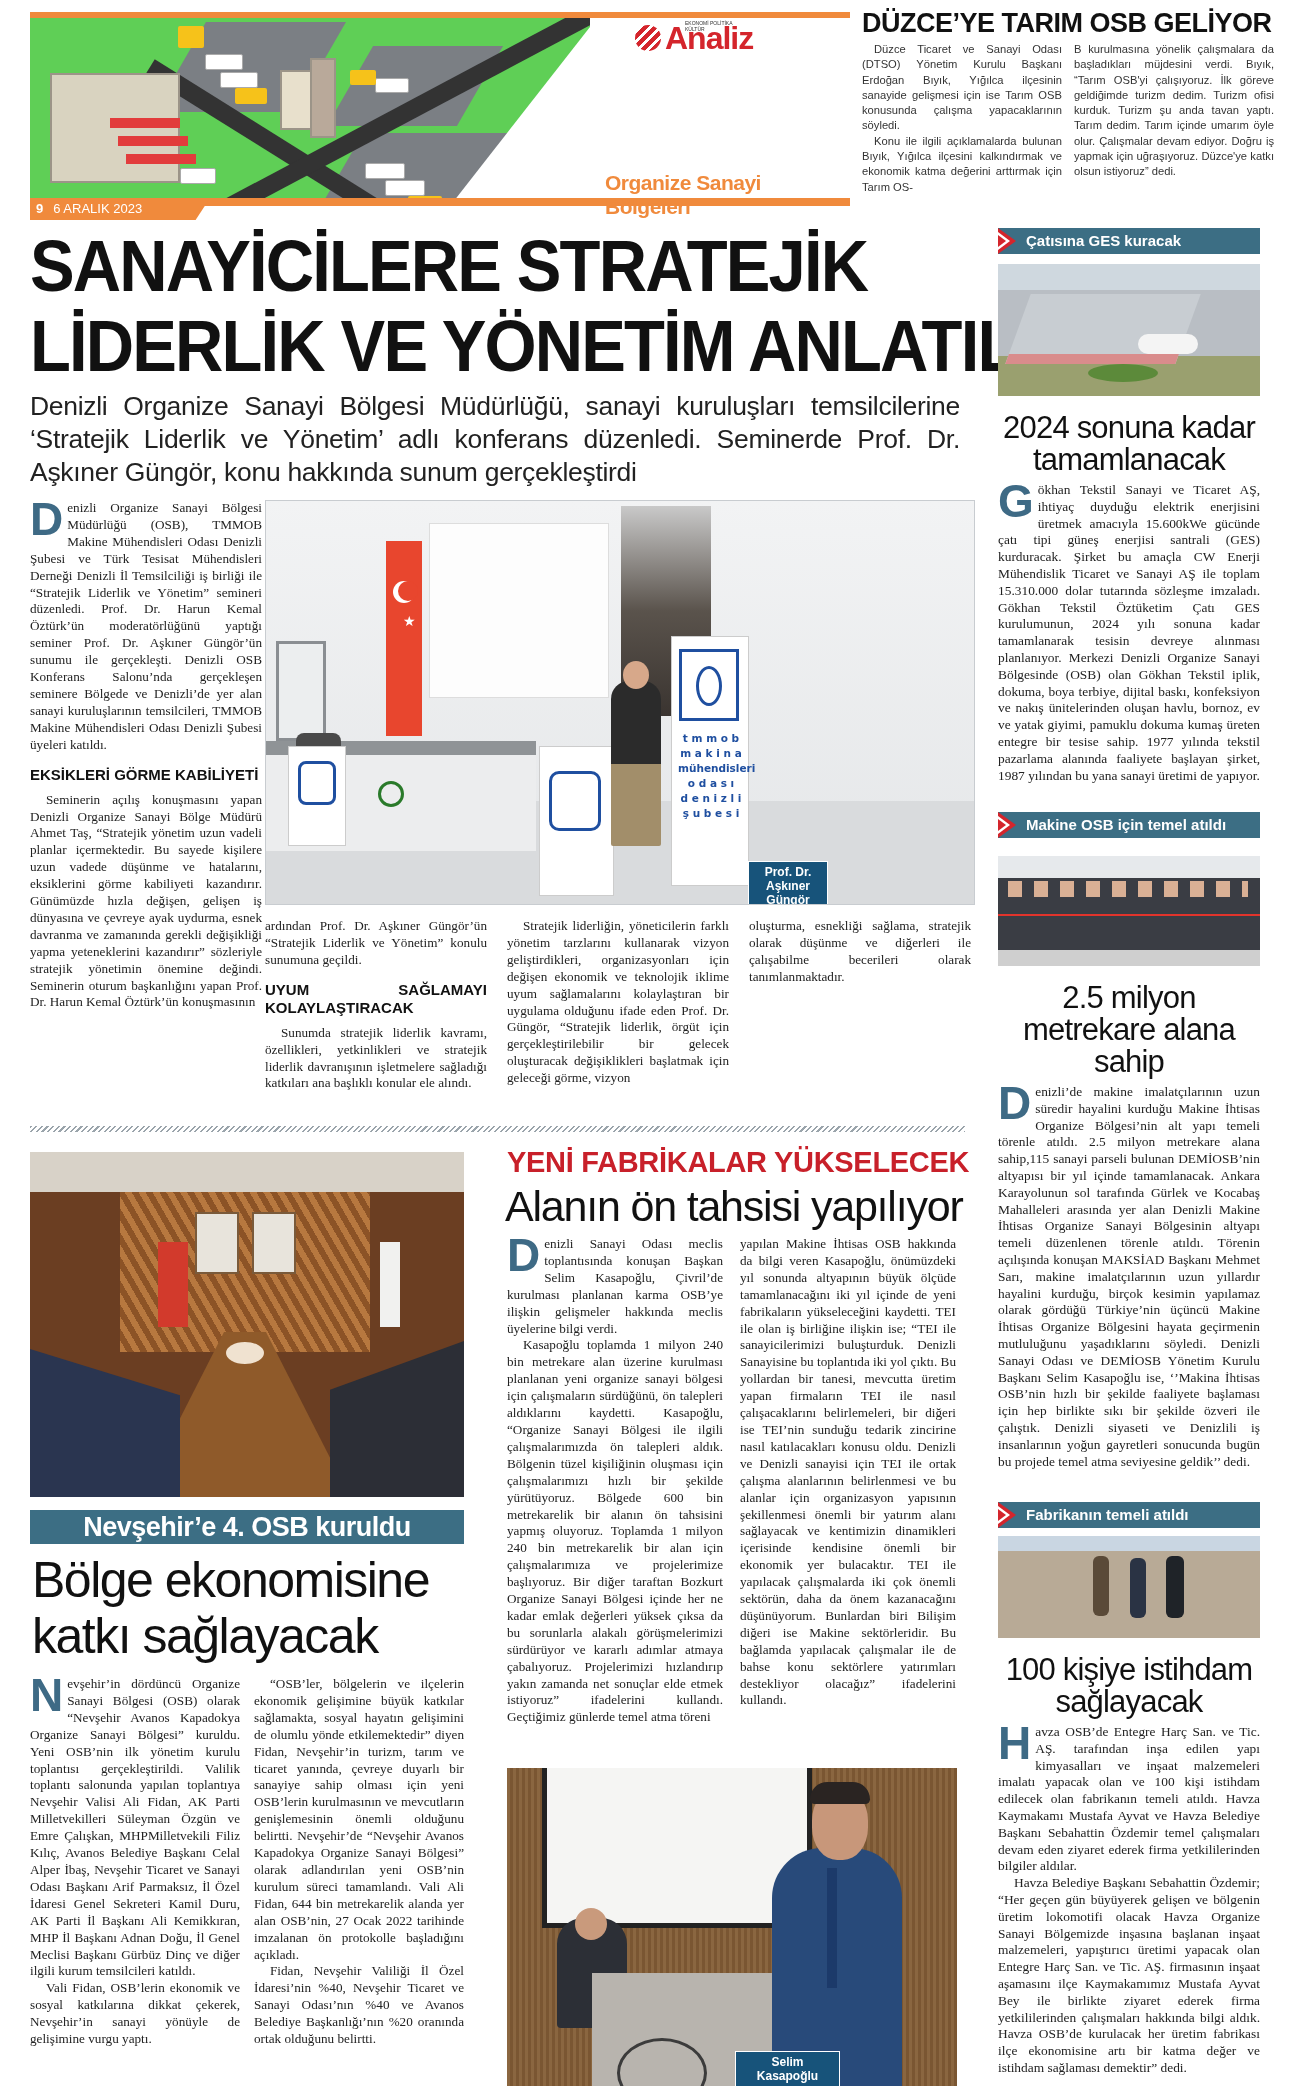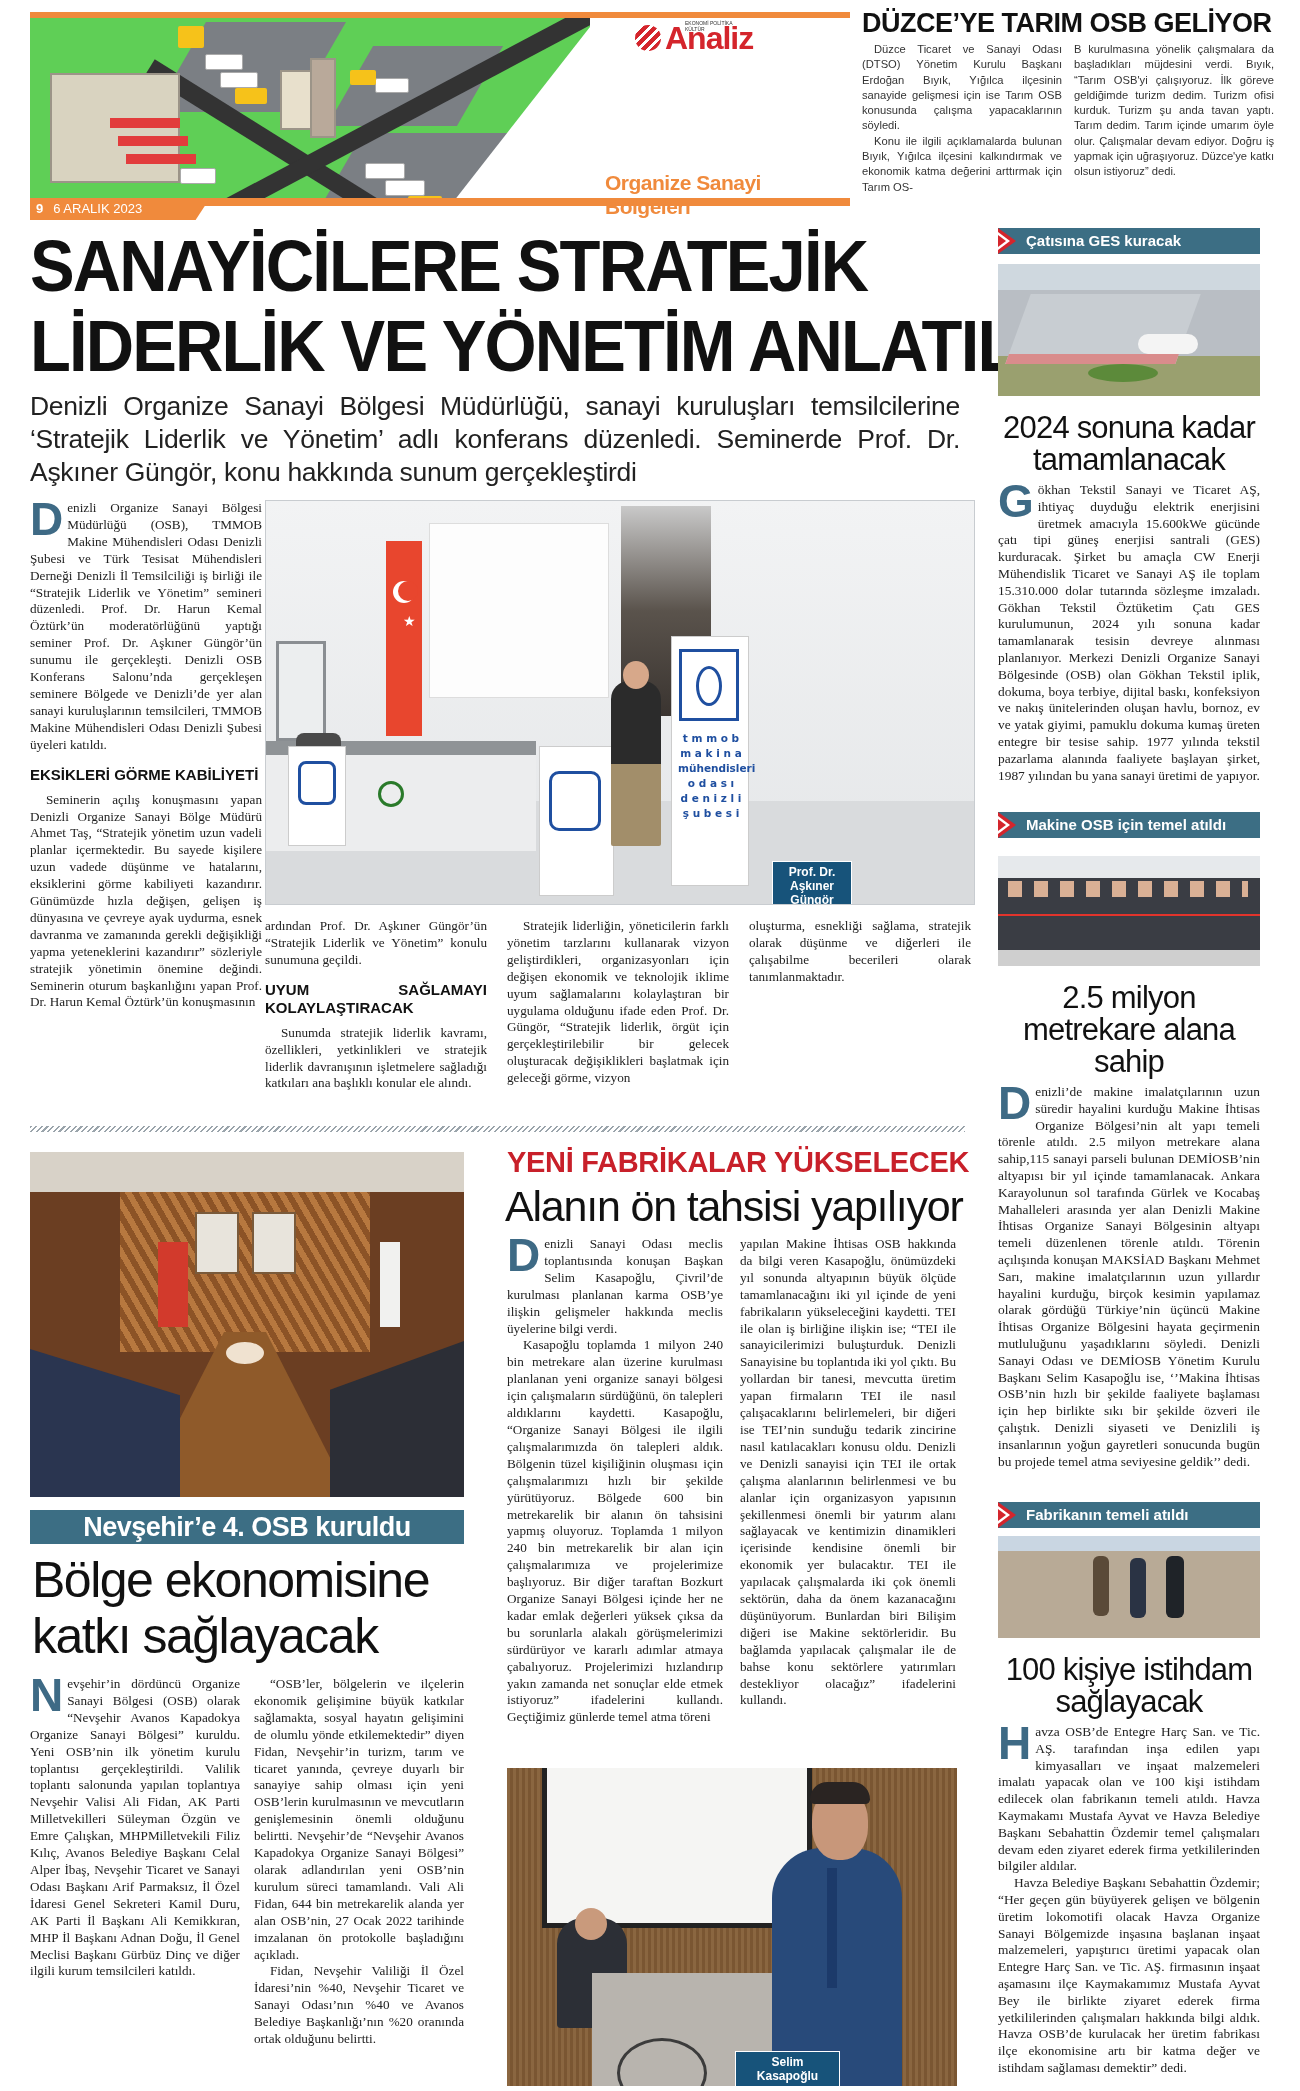--- a/index.html
+++ b/index.html
@@ -188,21 +188,21 @@
   <div class="photo-shape" style="left:413px;top:148px;width:60px;height:72px;border:3px solid #1f4fa0;"></div>
   <div class="photo-shape" style="left:430px;top:165px;width:26px;height:40px;border:3px solid #1f4fa0;border-radius:50%;"></div>
   <div class="photo-shape cond" style="left:412px;top:230px;width:66px;font-size:10.5px;line-height:15px;color:#1f4fa0;font-weight:700;text-align:center;">
     <div>t m m o b</div>
     <div>m a k i n a</div>
     <div>mühendisleri</div>
     <div>o d a s ı</div>
     <div>d e n i z l i</div>
     <div>ş u b e s i</div>
   </div>
-  <div class="caption" style="left:506px;top:360px;width:80px;">Prof. Dr. Aşkıner Güngör</div>
+  <div class="caption" style="left:482px;top:360px;width:80px;">Prof. Dr. Aşkıner Güngör</div>
 </div>
 
 <div id="main-col2" class="abs body">
   <p class="first">ardından Prof. Dr. Aşkıner Güngör’ün “Stratejik Liderlik ve Yönetim” konulu sunumuna geçildi.</p>
   <div class="subhead">UYUM SAĞLAMAYI KOLAYLAŞTIRACAK</div>
   <p>Sunumda stratejik liderlik kavramı, özellikleri, yetkinlikleri ve stratejik liderlik davranışının işletmelere sağladığı katkıları ana başlıklı konular ele alındı.</p>
 </div>
 <div id="main-col3" class="abs body">
   <p>Stratejik liderliğin, yöneticilerin farklı yönetim tarzlarını kullanarak vizyon geliştirdikleri, organizasyonları için değişen ekonomik ve teknolojik iklime uyum sağlamalarını kolaylaştıran bir uygulama olduğunu ifade eden Prof. Dr. Güngör, “Stratejik liderlik, örgüt için gerçekleştirilebilir bir gelecek oluşturacak değişiklikleri başlatmak için geleceği görme, vizyon</p>
 </div>
@@ -269,20 +269,21 @@
   <div class="photo-shape" style="left:350px;top:90px;width:20px;height:85px;background:#f1f1ef;"></div>
   <div class="photo-shape" style="left:110px;top:180px;width:210px;height:165px;background:#8f5a2a;clip-path:polygon(40% 0,60% 0,100% 100%,0 100%);"></div>
   <div class="photo-shape" style="left:0;top:160px;width:150px;height:185px;background:#2a3550;clip-path:polygon(0 20%,100% 45%,100% 100%,0 100%);"></div>
   <div class="photo-shape" style="left:300px;top:150px;width:134px;height:195px;background:#2c2e36;clip-path:polygon(0 45%,100% 20%,100% 100%,0 100%);"></div>
   <div class="photo-shape" style="left:196px;top:190px;width:38px;height:22px;background:#f0e2d0;border-radius:50%;"></div>
 </div>
 <div id="nev-banner" class="abs">Nevşehir’e 4. OSB kuruldu</div>
 <div id="nev-head" class="abs">Bölge ekonomisine katkı sağlayacak</div>
 <div id="nev-col1" class="abs body">
   <p class="first"><span class="dropcap">N</span><span>evşehir’in dördüncü Organize Sanayi Bölgesi (OSB) olarak “Nevşehir Avanos Kapadokya Organize Sanayi Bölgesi” kuruldu. Yeni OSB’nin ilk yönetim kurulu toplantısı gerçekleştirildi. Valilik toplantı salonunda yapılan toplantıya Nevşehir Valisi Ali Fidan, AK Parti Milletvekilleri Süleyman Özgün ve Emre Çalışkan, MHPMilletvekili Filiz Kılıç, Avanos Belediye Başkanı Celal Alper İbaş, Nevşehir Ticaret ve Sanayi Odası Başkanı Arif Parmaksız, İl Özel İdaresi Genel Sekreteri Kamil Duru, AK Parti İl Başkanı Ali Kemikkıran, MHP İl Başkanı Adnan Doğu, İl Genel Meclisi Başkanı Gürbüz Dinç ve diğer ilgili kurum temsilcileri katıldı.</span></p>
+  <p>Vali Fidan, OSB’lerin ekonomik ve sosyal katkılarına dikkat çekerek, Nevşehir’in sanayi yönüyle de gelişimine vurgu yaptı.</p>
 </div>
 <div id="nev-col2" class="abs body">
   <p>“OSB’ler, bölgelerin ve ilçelerin ekonomik gelişimine büyük katkılar sağlamakta, sosyal hayatın gelişimini de olumlu yönde etkilemektedir” diyen Fidan, Nevşehir’in turizm, tarım ve ticaret yanında, çevreye duyarlı bir sanayiye sahip olması için yeni OSB’lerin kurulmasının ve mevcutların genişlemesinin önemli olduğunu belirtti. Nevşehir’de “Nevşehir Avanos Kapadokya Organize Sanayi Bölgesi” olarak adlandırılan yeni OSB’nin kurulum süreci tamamlandı. Vali Ali Fidan, 644 bin metrekarelik alanda yer alan OSB’nin, 27 Ocak 2022 tarihinde imzalanan ön protokolle başladığını açıkladı.</p>
   <p>Fidan, Nevşehir Valiliği İl Özel İdaresi’nin %40, Nevşehir Ticaret ve Sanayi Odası’nın %40 ve Avanos Belediye Başkanlığı’nın %20 oranında ortak olduğunu belirtti.</p>
 </div>
 
 <div id="yeni-kicker" class="abs">YENİ FABRİKALAR YÜKSELECEK</div>
 <div id="yeni-head" class="abs">Alanın ön tahsisi yapılıyor</div>
 <div id="yeni-col1" class="abs body">
   <p class="first"><span class="dropcap">D</span><span>enizli Sanayi Odası meclis toplantısında konuşan Başkan Selim Kasapoğlu, Çivril’de kurulması planlanan karma OSB’ye ilişkin gelişmeler hakkında meclis üyelerine bilgi verdi.</span></p>

